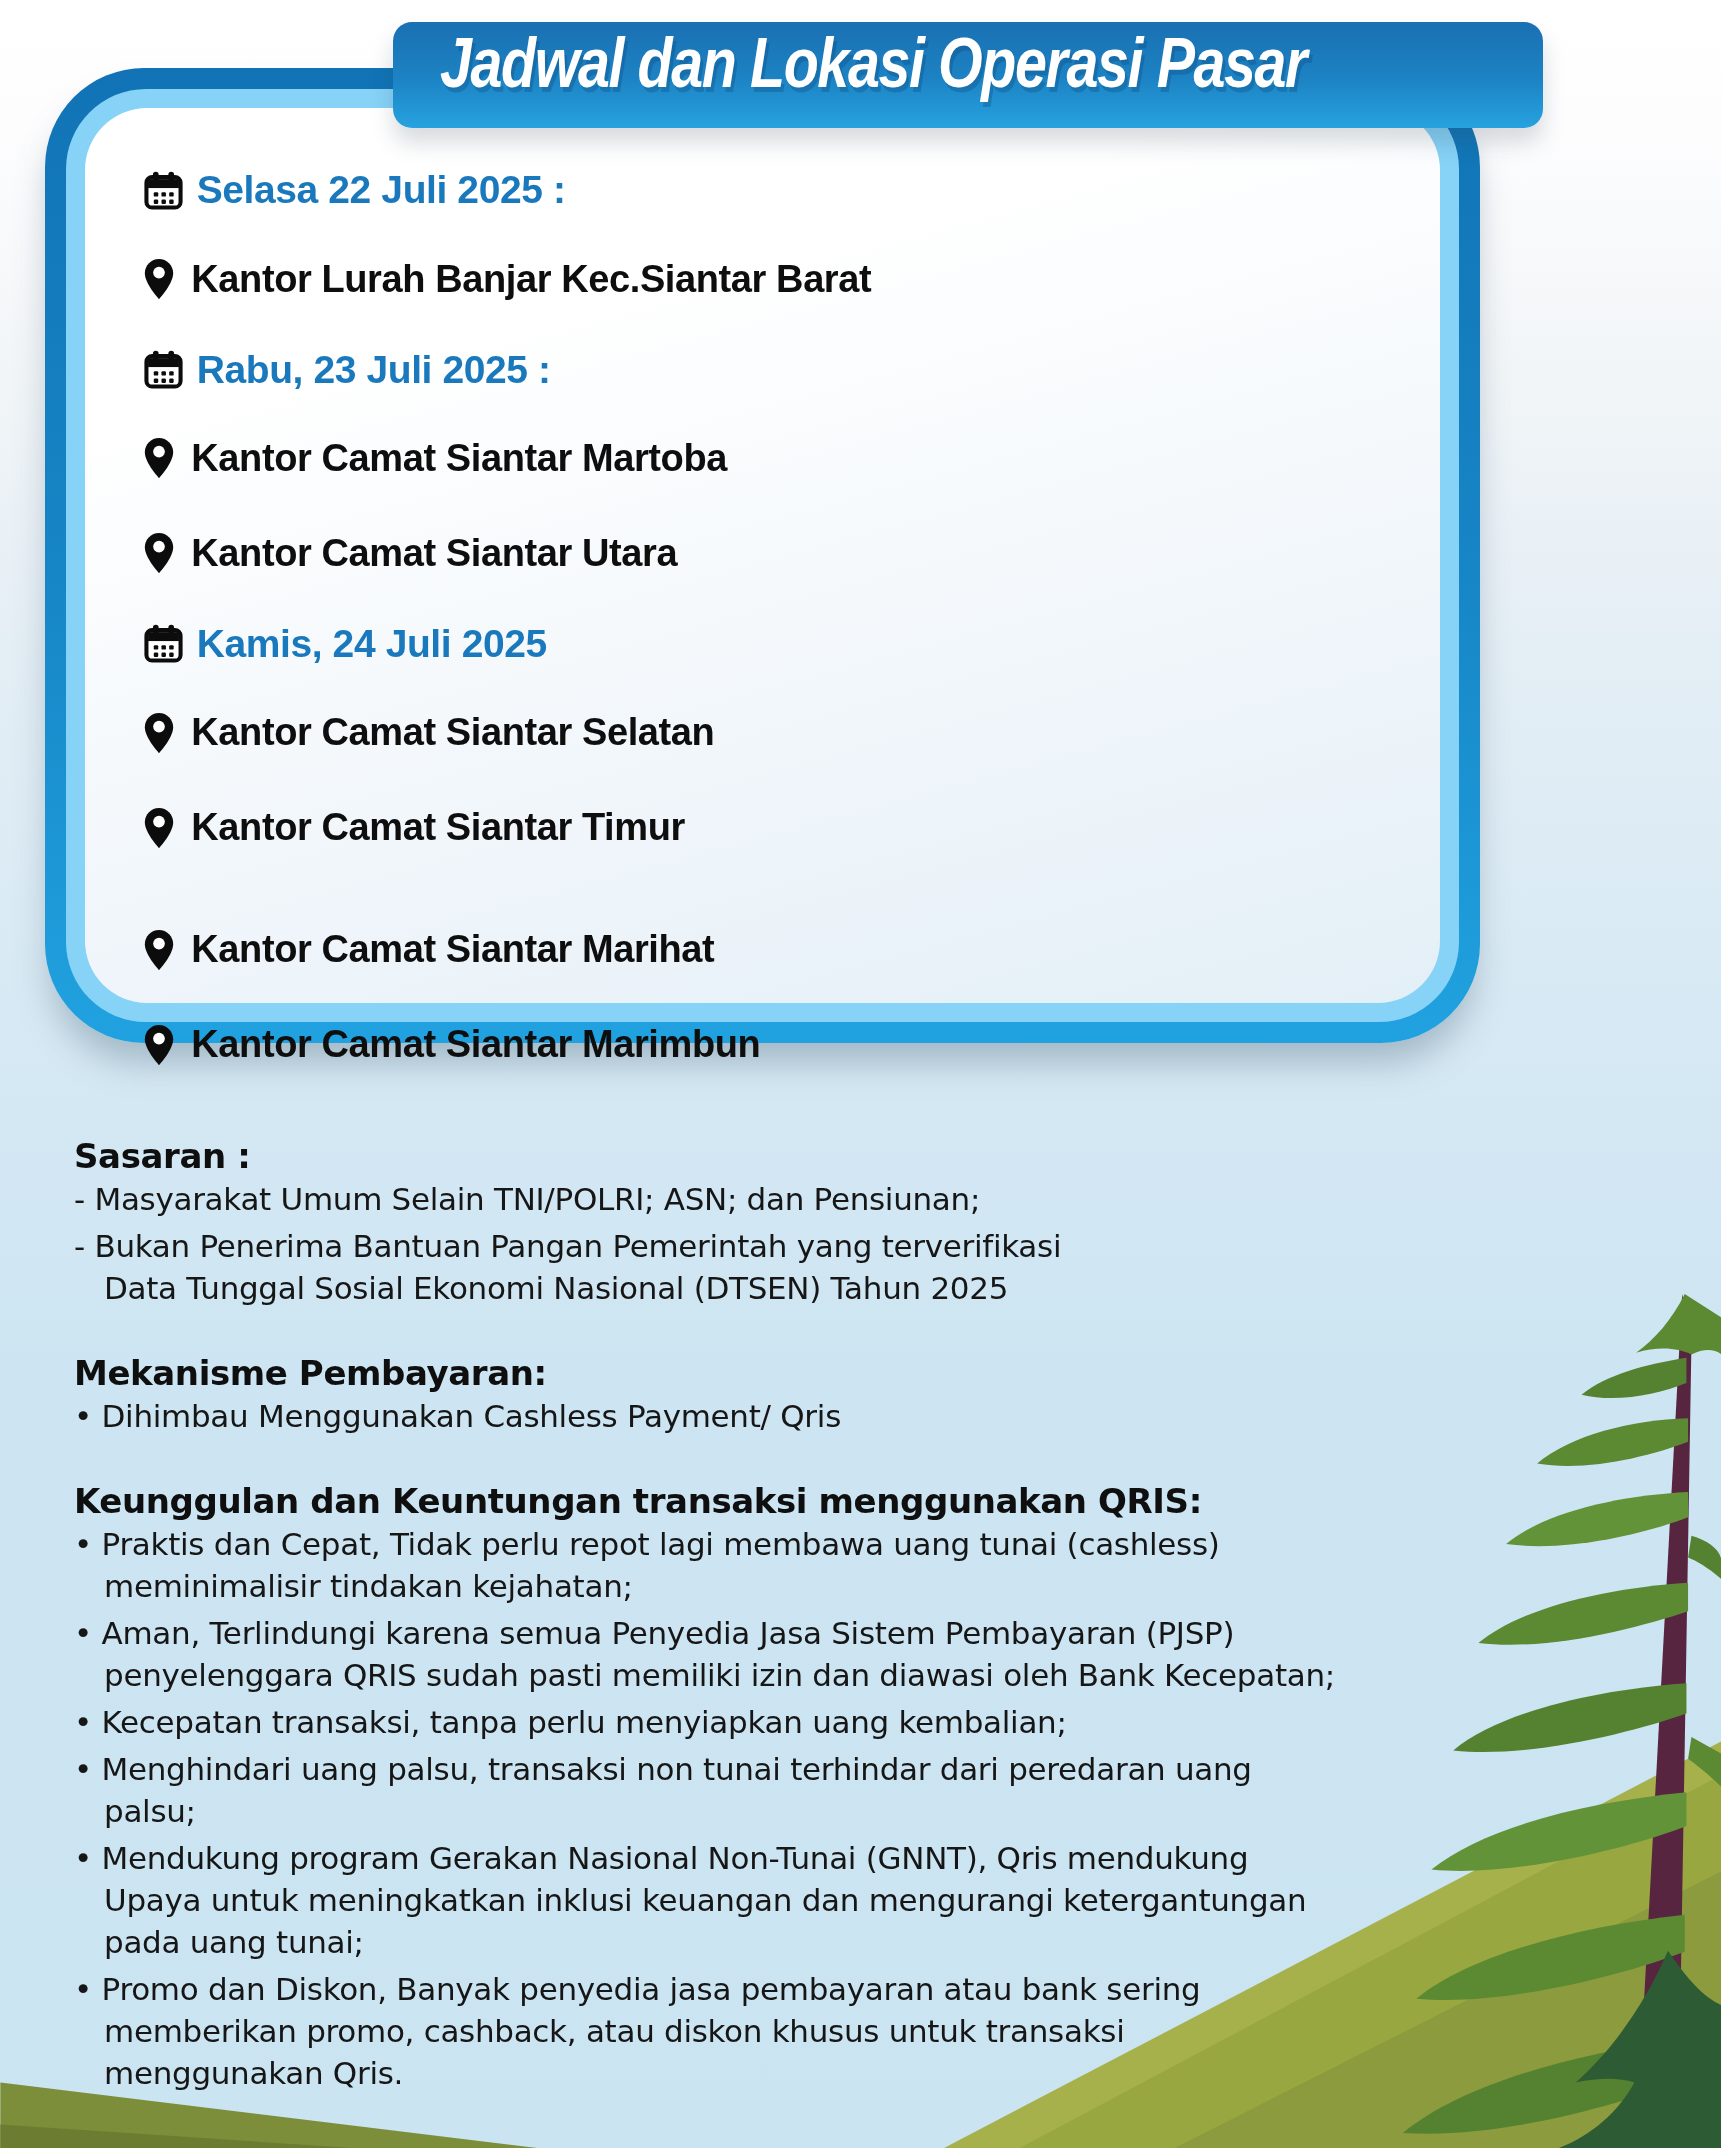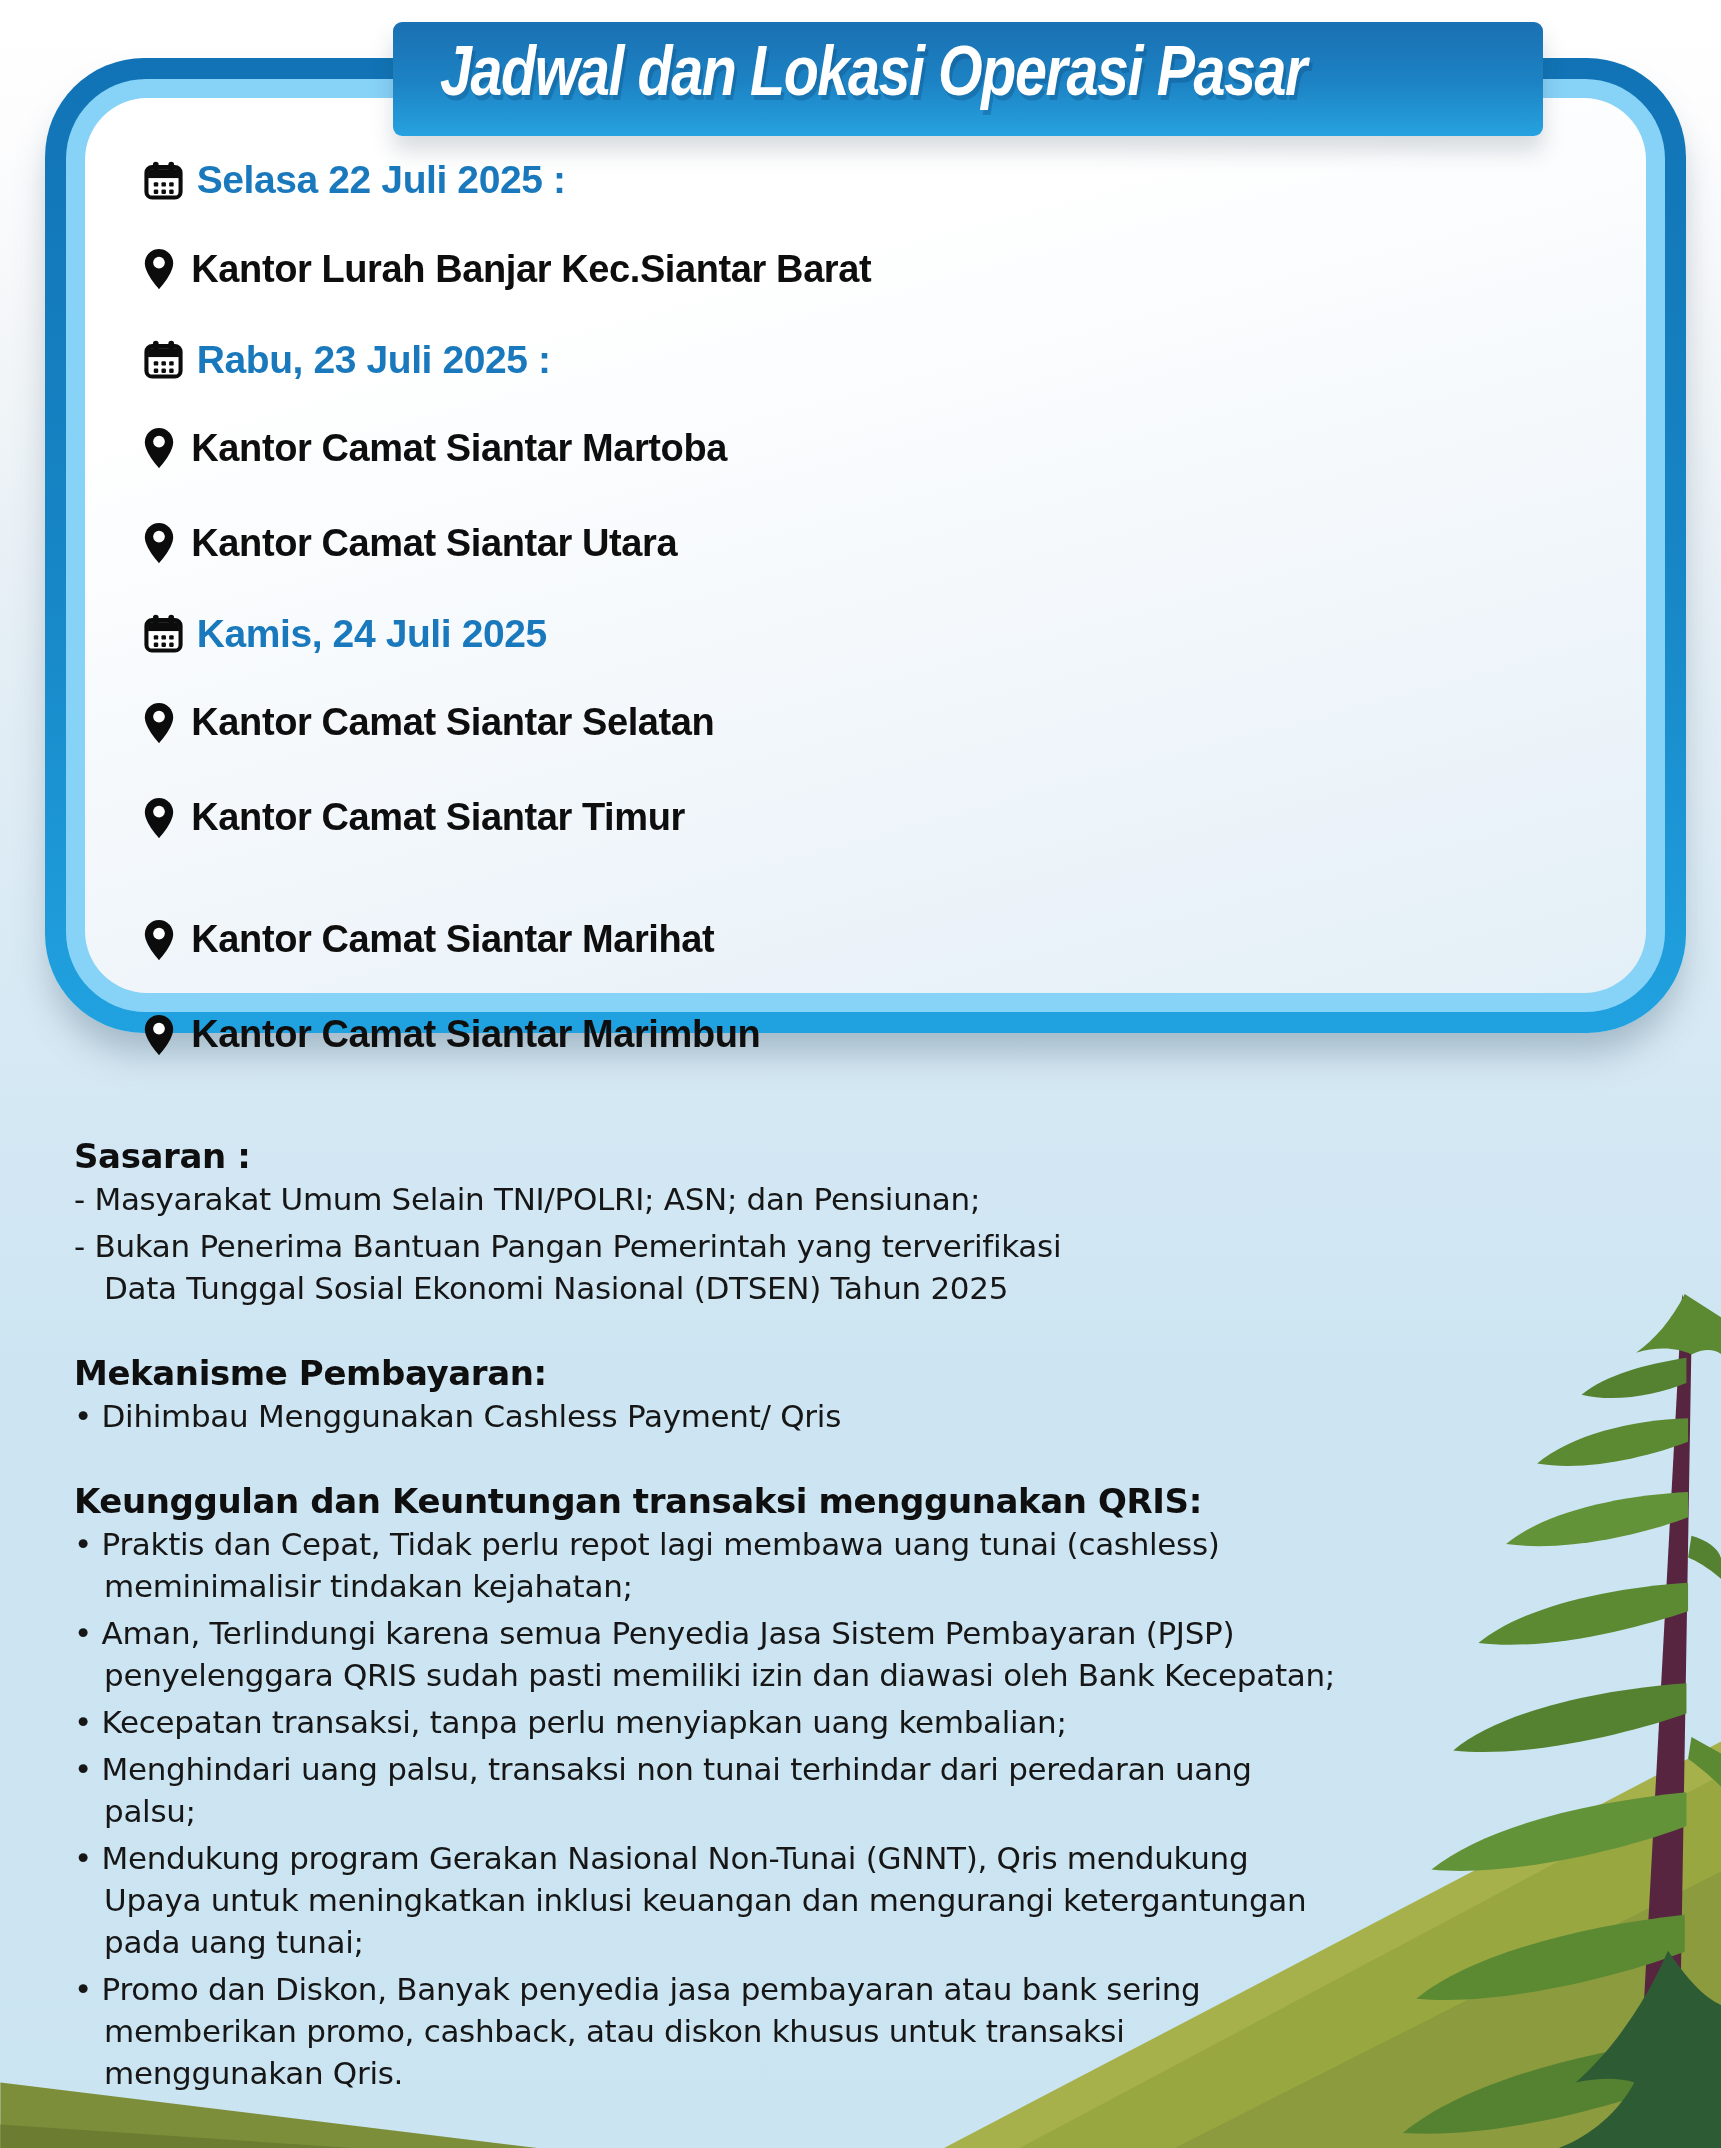--- a/index.html
+++ b/index.html
@@ -4,27 +4,27 @@
 <style>
   html,body{margin:0;padding:0;}
   .page{position:relative;width:1722px;height:2148px;overflow:hidden;
     background:linear-gradient(180deg,#ffffff 0%,#fdfdfe 6%,#f3f6f8 16%,#e4eef5 30%,#d6e9f4 48%,#cde5f2 64%,#cbe4f1 100%);
     font-family:"Liberation Sans",sans-serif;}
   
   .scenery{position:absolute;left:0;top:1284px;z-index:1;}
   
   .banner{position:absolute;left:393px;top:22px;z-index:5;
     background:linear-gradient(180deg,#1a70b2 0%,#1c82c3 52%,#27a2e0 100%);
-    border-radius:9px;padding:9px 47px 25px;
+    border-radius:19px;padding:1px 47px 25px;
     box-shadow:0 15px 22px rgba(40,60,80,.18);}
   .banner .t{display:inline-block;transform:scaleX(.82);transform-origin:left center;
     font-size:70px;font-weight:bold;font-style:italic;color:#ffffff;letter-spacing:-1.7px;
     white-space:nowrap;text-shadow:3.4px 5px 0 rgba(10,70,120,.30);}
   
-  .card{position:absolute;left:45px;top:58px;width:1641px;height:975px;z-index:2;
+  .card{position:absolute;left:45px;top:68px;width:1435px;height:975px;z-index:2;
     box-sizing:border-box;border-radius:99px;padding:21px;
     background:linear-gradient(180deg,#1173b5 0%,#1787c7 55%,#21a2e0 100%);
     box-shadow:0 25px 34px -5px rgba(96,118,138,.42);text-align:center;}
   .card-mid{height:100%;box-sizing:border-box;border-radius:80px;padding:19.3px;background:#87d2f7;}
   .card-inner{height:100%;box-sizing:border-box;border-radius:62px;
     background:linear-gradient(165deg,#ffffff 25%,#eff5fa 70%,#e3eff7 100%);
     padding:60px 42px 25px 59px;display:flex;flex-direction:column;gap:47px;}
   .group{display:flex;flex-direction:column;gap:20px;}
   .date-row{display:flex;align-items:center;gap:13.4px;margin-bottom:-6.7px;}
   .cal{width:39px;height:39px;flex:0 0 auto;}

